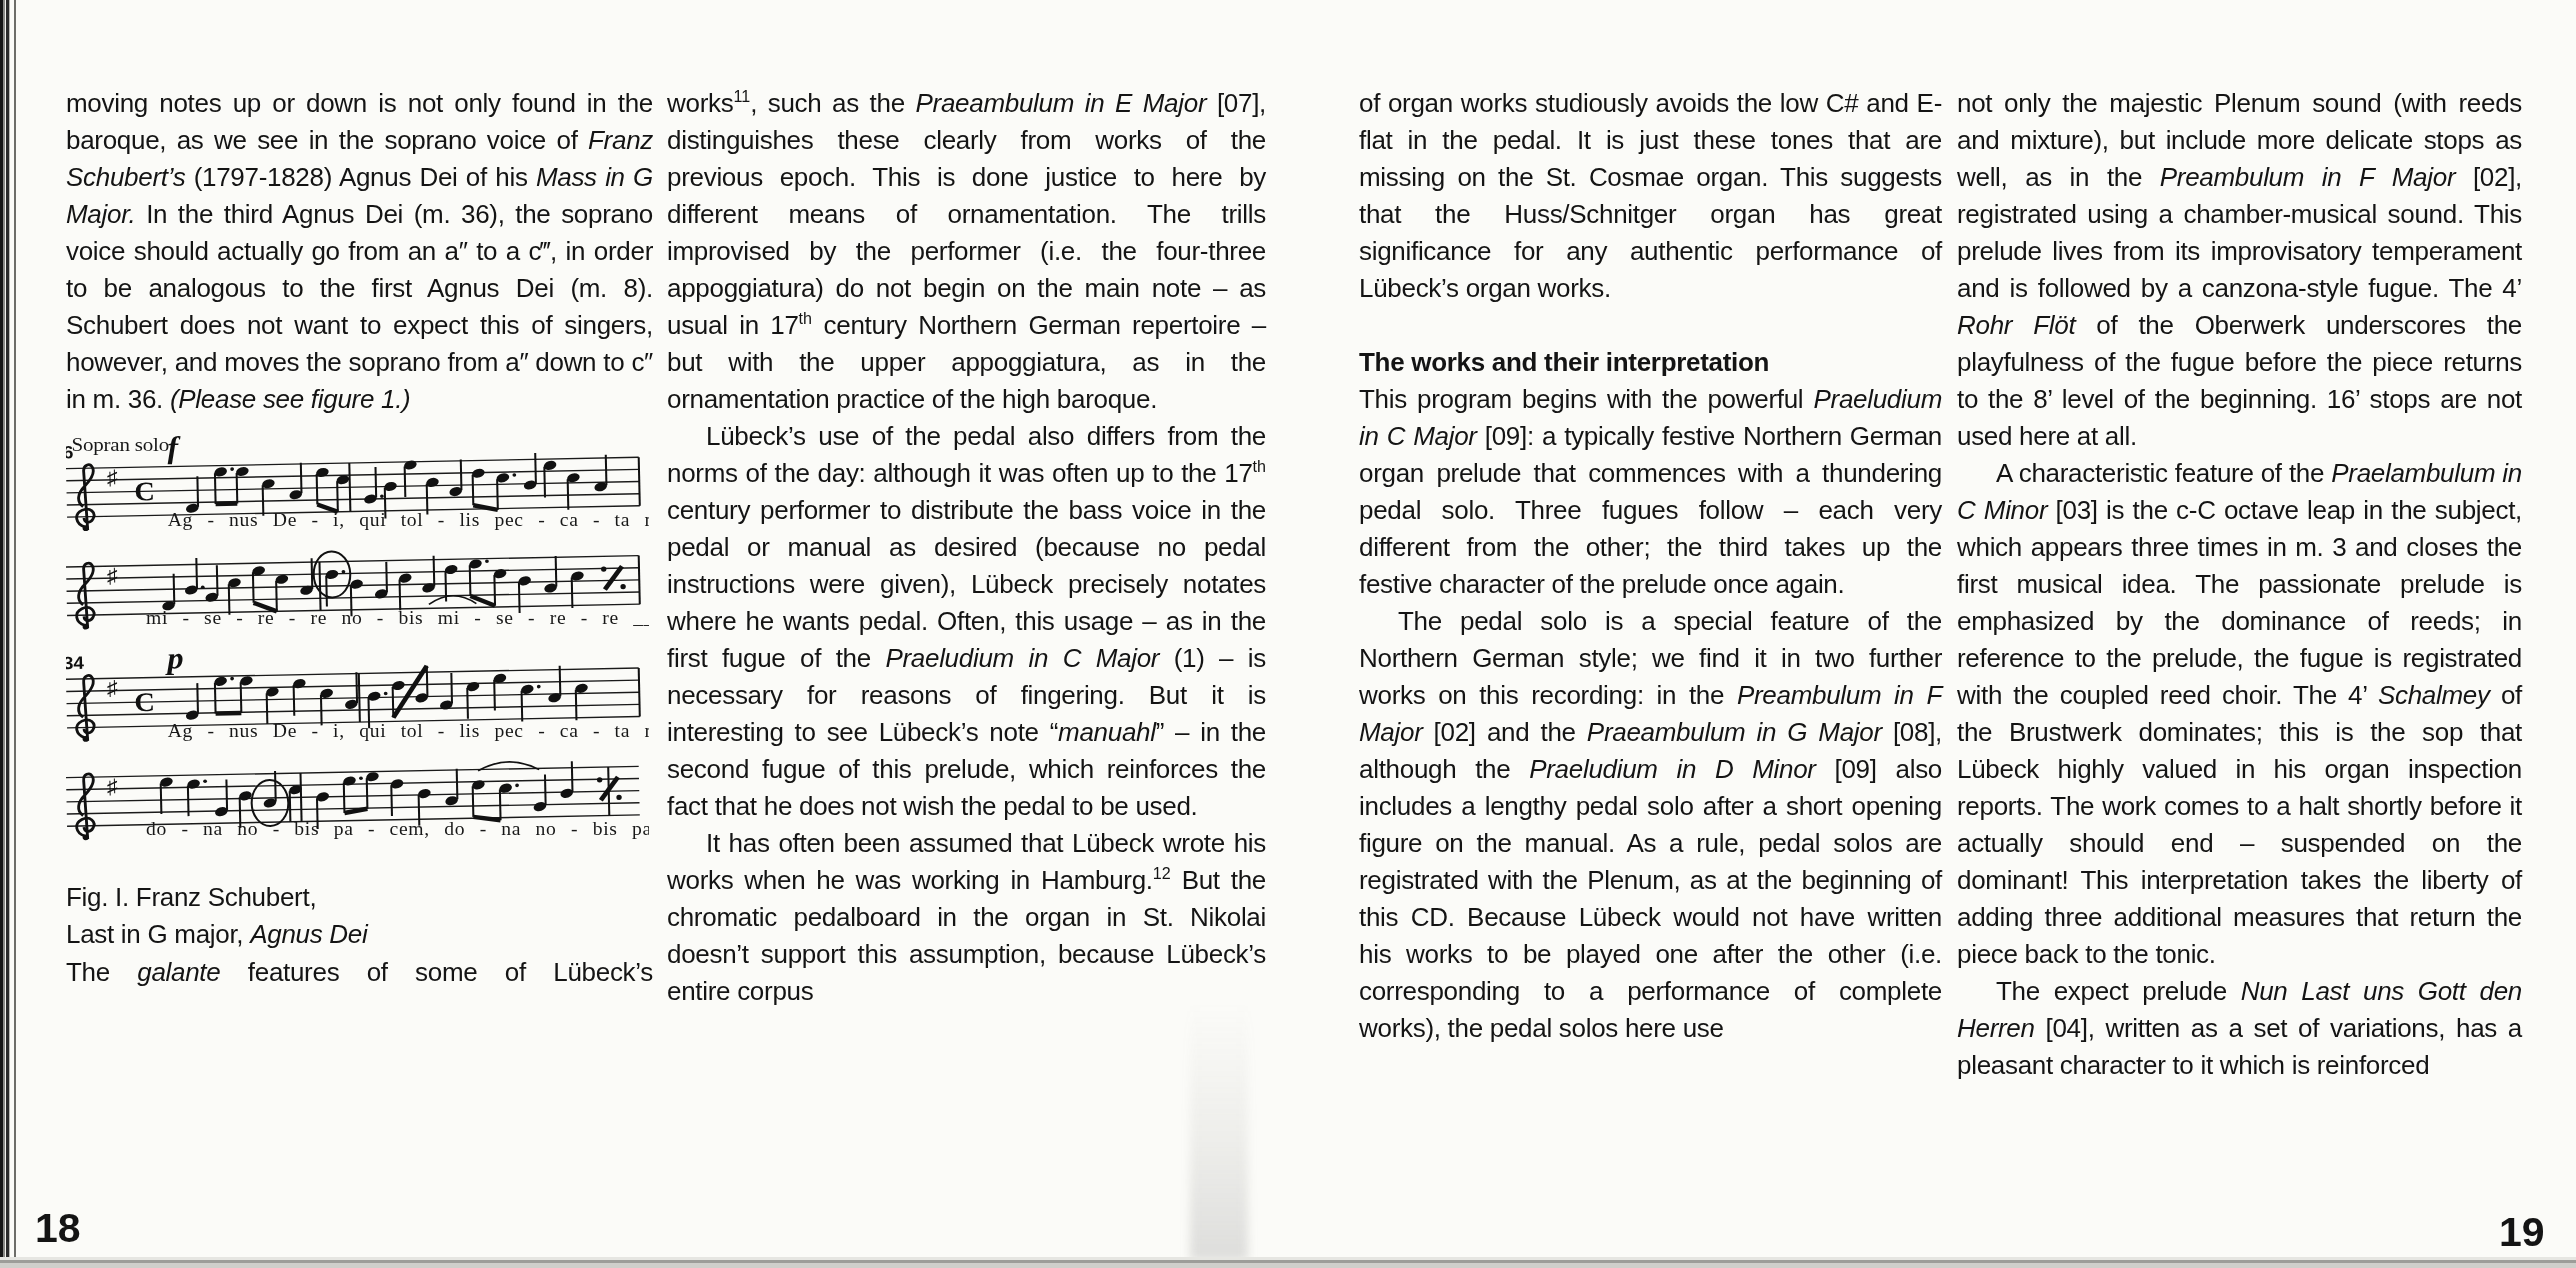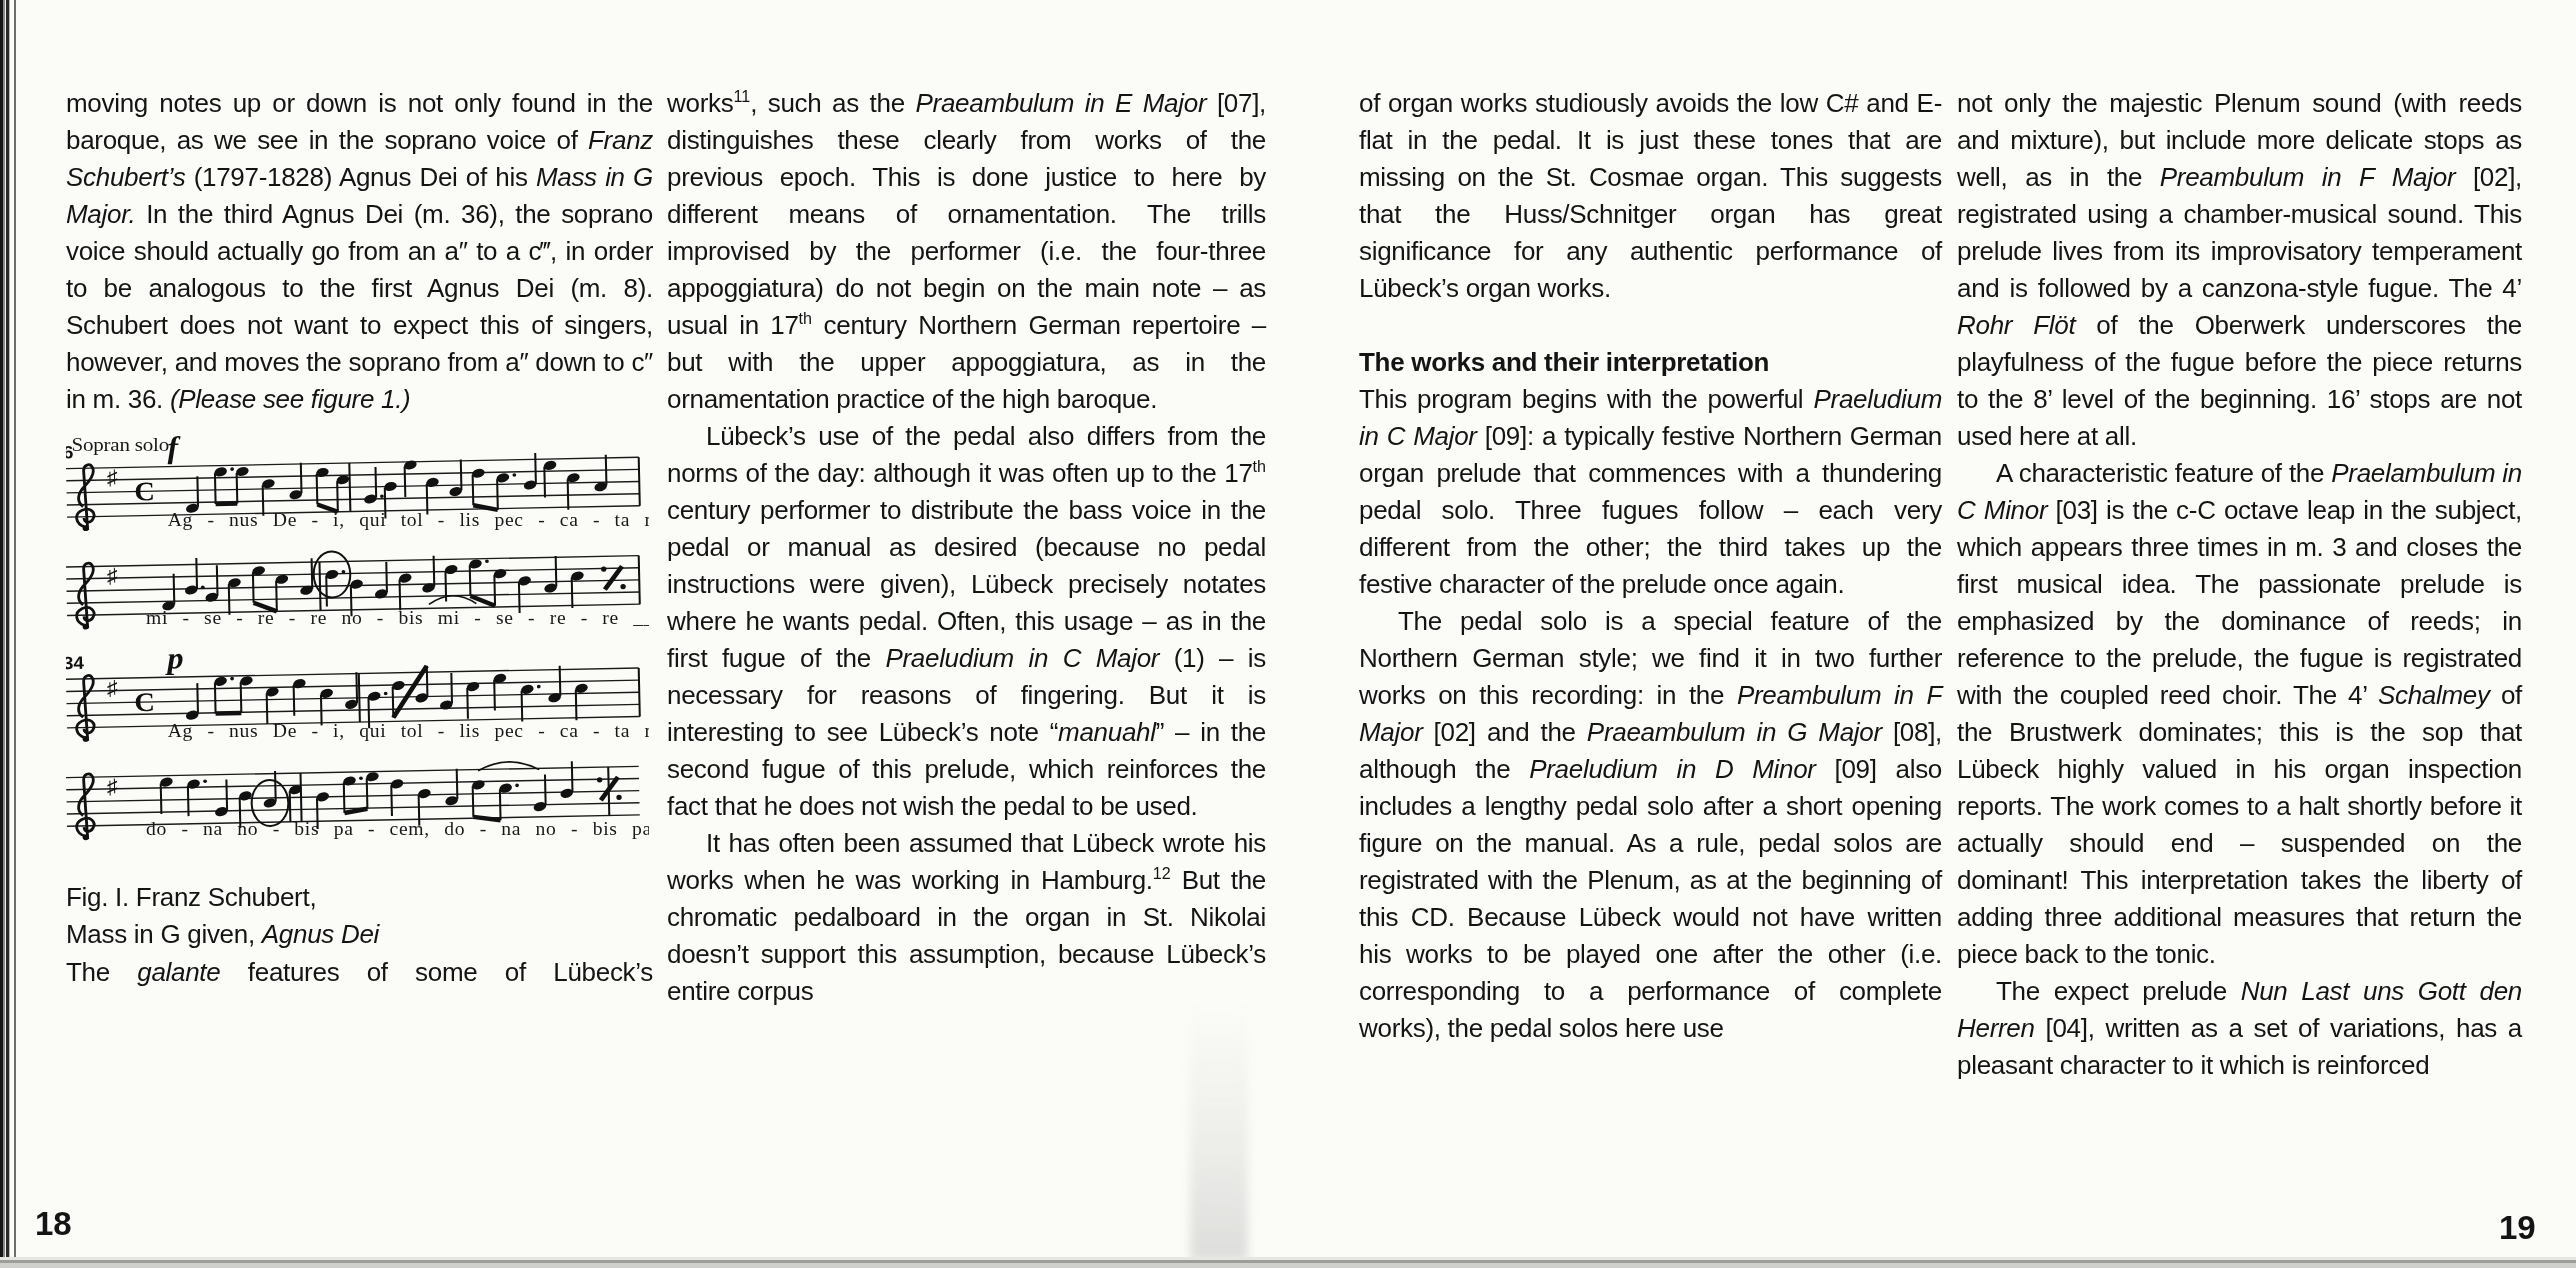--- a/index.html
+++ b/index.html
@@ -44,21 +44,21 @@
   #col4{left:1957px;width:565px;}
   .col p{margin:0;}
   p.ind{text-indent:39px;}
   .heading{font-weight:bold;margin-top:37px !important;}
   .it{font-style:italic;}
   sup{font-size:62%;line-height:0;vertical-align:super;letter-spacing:0;}
   
   .musicfig{display:block;margin:11px 0 2.7px 0;}
   .capline{text-align:left;}
   .lastline{text-align:justify;text-align-last:justify;margin-top:1.4px !important;}
-  .pagenum{position:absolute;font-weight:bold;font-size:33px;letter-spacing:0;}
+  .pagenum{position:absolute;font-weight:bold;font-size:41px;letter-spacing:0;}
   #pn-left{left:35px;top:1205px;}
   #pn-right{left:2499px;top:1209px;text-align:right;}
   
   .lyr{font-family:"Liberation Serif",serif;font-size:29px;word-spacing:13px;letter-spacing:1px;fill:#181818;}
   .mlabel{font-family:"Liberation Serif",serif;font-size:31px;fill:#181818;}
   .dyn{font-family:"Liberation Serif",serif;font-style:italic;font-weight:bold;font-size:48px;fill:#111;}
   .mnum{font-family:"Liberation Sans",sans-serif;font-weight:bold;font-size:28px;fill:#111;}
   .ts{font-family:"Liberation Serif",serif;font-weight:bold;font-size:42px;fill:#111;}
   .sharp{font-size:32px;fill:#111;}
 </style>
@@ -309,21 +309,21 @@
         <path d="M 608 2 Q 653 -24 698 2" fill="none" stroke="#111" stroke-width="2.5"></path>
         <g>
           <line x1="788" y1="52" x2="814" y2="16" stroke="#111" stroke-width="7"></line>
           <circle cx="787" cy="20" r="4" fill="#111"></circle>
           <circle cx="815" cy="48" r="4" fill="#111"></circle>
         </g>
       </g>
       <text x="118" y="636" class="lyr">do - na  no - bis   pa - cem, do - na no - bis  pa  -  cem,</text>
     </svg>
   <p class="capline">Fig. I. Franz Schubert,</p>
-  <p class="capline"><span>Mass in G given, </span><span class="it">Agnus Dei</span></p>
+  <p class="capline"><span>Last in G major, </span><span class="it">Agnus Dei</span></p>
   <p class="lastline"><span>The </span><span class="it">galante</span><span> features of some of Lübeck’s</span></p>
 </div>
 
 <div id="col2" class="col">
   <p><span>works</span><sup>11</sup><span>, such as the </span><span class="it">Praeambulum in E Major</span><span> [07], distinguishes these clearly from works of the previous epoch. This is done justice to here by different means of ornamentation. The trills improvised by the performer (i.e. the four-three appoggiatura) do not begin on the main note – as usual in 17</span><sup>th</sup><span> century Northern German repertoire – but with the upper appoggiatura, as in the ornamentation practice of the high baroque.</span></p>
   <p class="ind"><span>Lübeck’s use of the pedal also differs from the norms of the day: although it was often up to the 17</span><sup>th</sup><span> century performer to distribute the bass voice in the pedal or manual as desired (because no pedal instructions were given), Lübeck precisely notates where he wants pedal. Often, this usage – as in the first fugue of the </span><span class="it">Praeludium in C Major</span><span> (1) – is necessary for reasons of fingering. But it is interesting to see Lübeck’s note “</span><span class="it">manuahl</span><span>” – in the second fugue of this prelude, which reinforces the fact that he does not wish the pedal to be used.</span></p>
   <p class="ind"><span>It has often been assumed that Lübeck wrote his works when he was working in Hamburg.</span><sup>12</sup><span> But the chromatic pedalboard in the organ in St. Nikolai doesn’t support this assumption, because Lübeck’s entire corpus</span></p>
 </div>
 
 <div id="col3" class="col">

